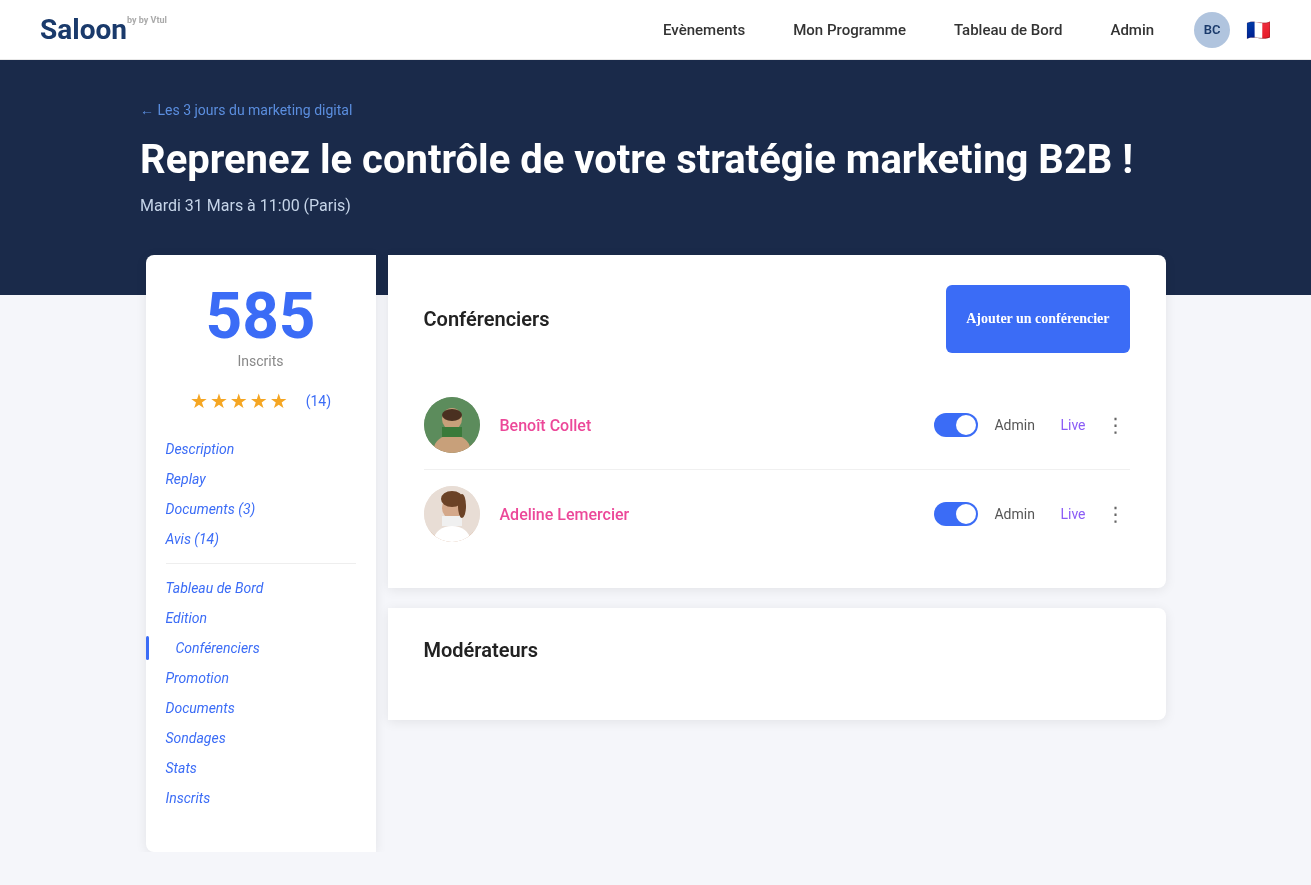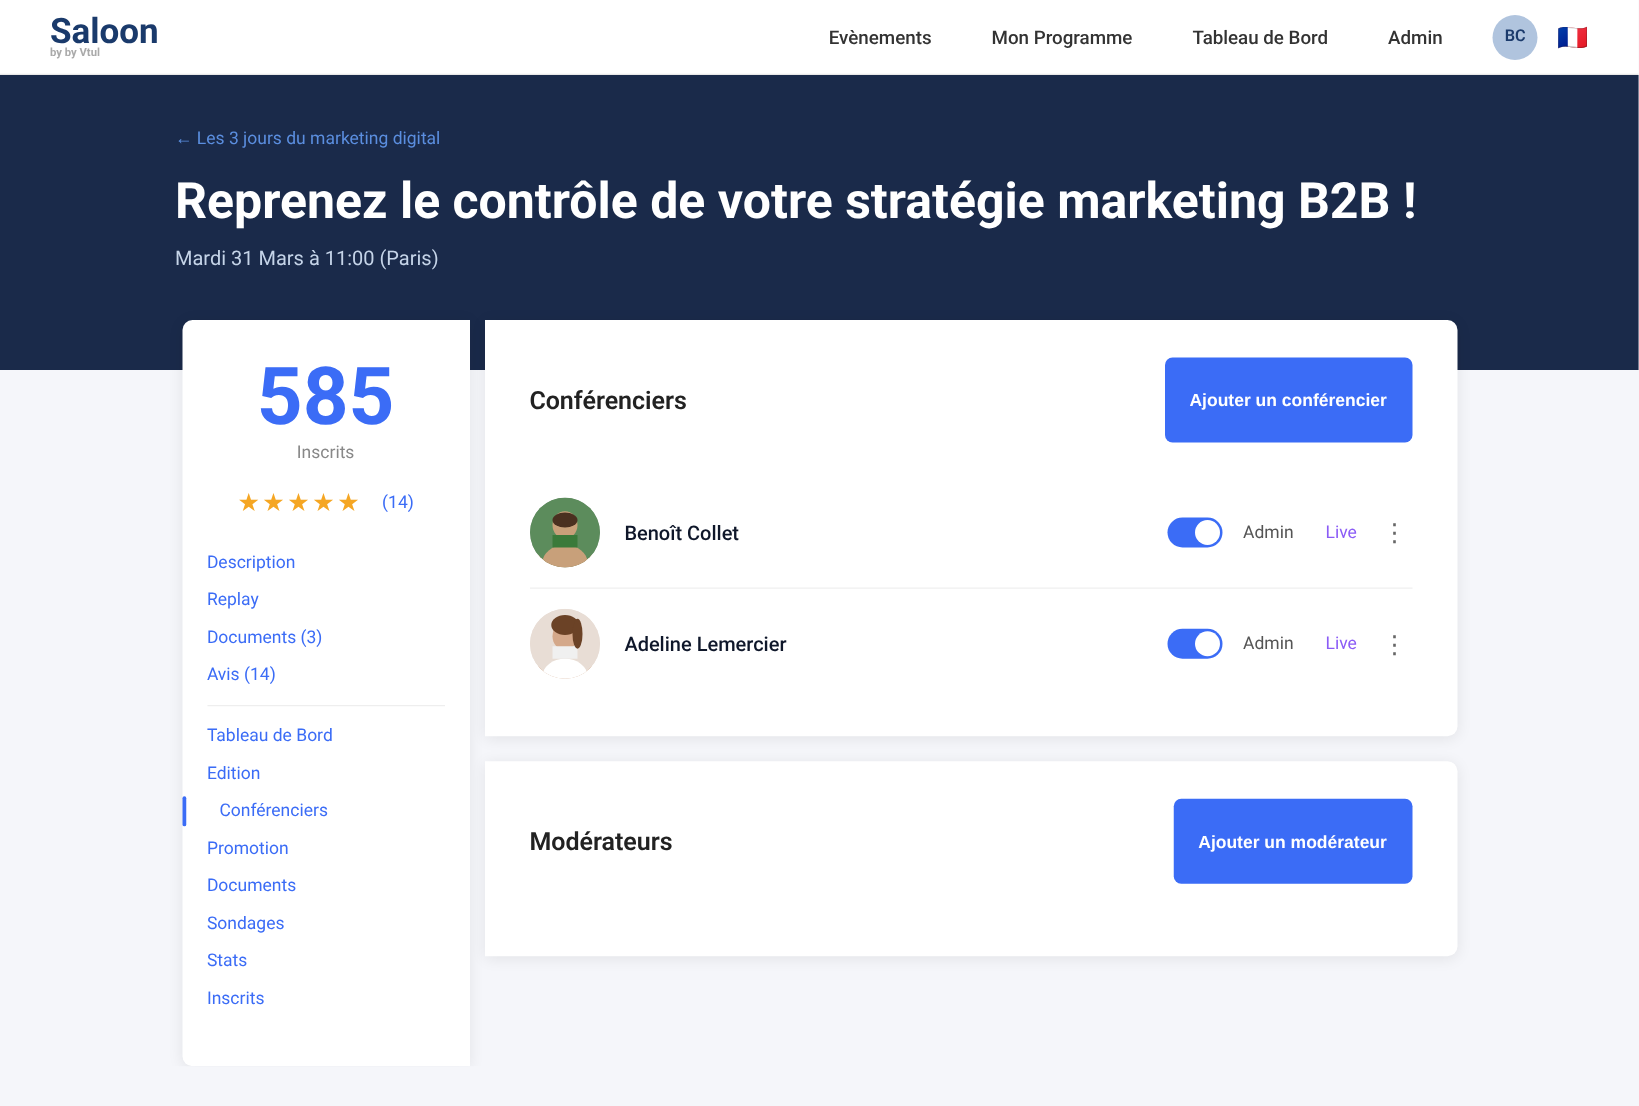--- a/index.html
+++ b/index.html
@@ -15,21 +15,20 @@
       border-bottom: 1px solid #e8e8e8;
       position: relative;
       z-index: 10;
     }
     .logo {
       margin-right: auto;
       font-size: 28px;
       font-weight: 700;
       color: #1a3a6b;
       display: flex;
-      flex-direction: column;
       line-height: 1;
     }
     .logo-by {
       font-size: 9px;
       color: #aaa;
     }
     .nav {
       display: flex;
       gap: 48px;
       align-items: center;
@@ -136,20 +135,21 @@
       font-size: 20px;
     }
     .star-count {
       color: #3b6cf6;
       font-size: 14px;
       margin-left: 16px;
     }
     .sidebar-nav {
       list-style: none;
       margin-bottom: 12px;
+      font-style: italic;
     }
     .sidebar-nav li {
       margin-bottom: 6px;
     }
     .sidebar-nav a {
       text-decoration: none;
       color: #3b6cf6;
       font-size: 14px;
       display: block;
       padding: 4px 0;
@@ -203,20 +203,21 @@
     }
     .btn-primary {
       background: #3b6cf6;
       color: #fff;
       border: none;
       border-radius: 6px;
       padding: 26px 20px;
       font-size: 14px;
       font-weight: 600;
       cursor: pointer;
+      font-family: Liberation Serif, serif;
     }
 
     
     .person-row {
       display: flex;
       align-items: center;
       padding: 16px 0;
       border-bottom: 1px solid #f0f0f0;
     }
     .person-row:last-child { border-bottom: none; }
@@ -229,21 +230,21 @@
       overflow: hidden;
       display: flex;
       align-items: center;
       justify-content: center;
       font-size: 22px;
     }
     .person-name {
       flex: 1;
       font-size: 16px;
       font-weight: 500;
-      color: #0f172a;
+      color: #ec4899;
     }
     .person-actions {
       display: flex;
       align-items: center;
       gap: 16px;
     }
     .toggle {
       width: 44px;
       height: 24px;
       background: #3b6cf6;
@@ -423,18 +424,17 @@
           <span class="role-label">Admin</span>
           <a class="live-link">Live</a>
           <span class="more-icon">⋮</span>
         </div>
       </div>
     </div>
 
     <div class="section-card">
       <div class="section-header">
         <h2 class="section-title">Modérateurs</h2>
-        <button class="btn-primary">Ajouter un modérateur</button>
       </div>
     </div>
 
   </div>
 </div>
 
 </body></html>

